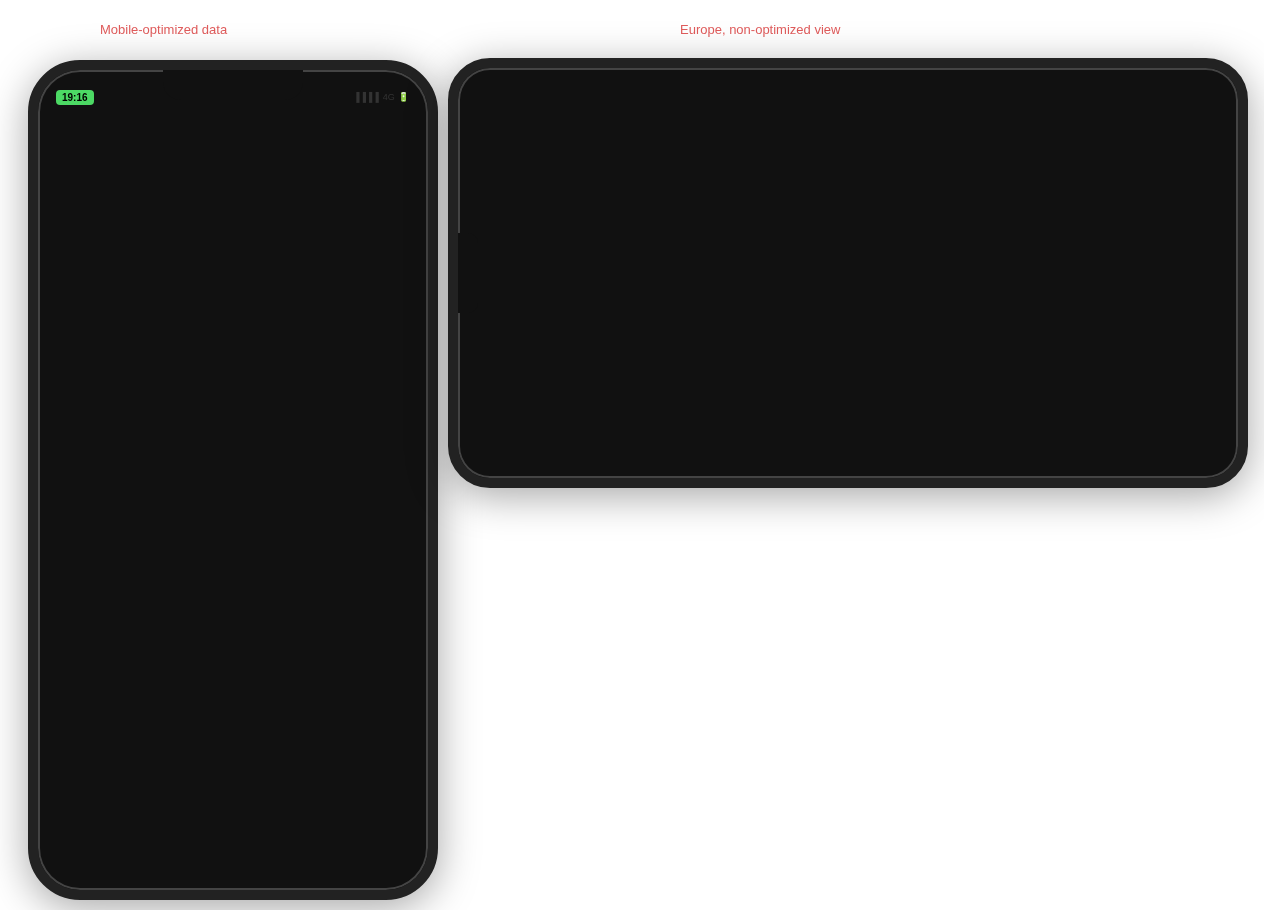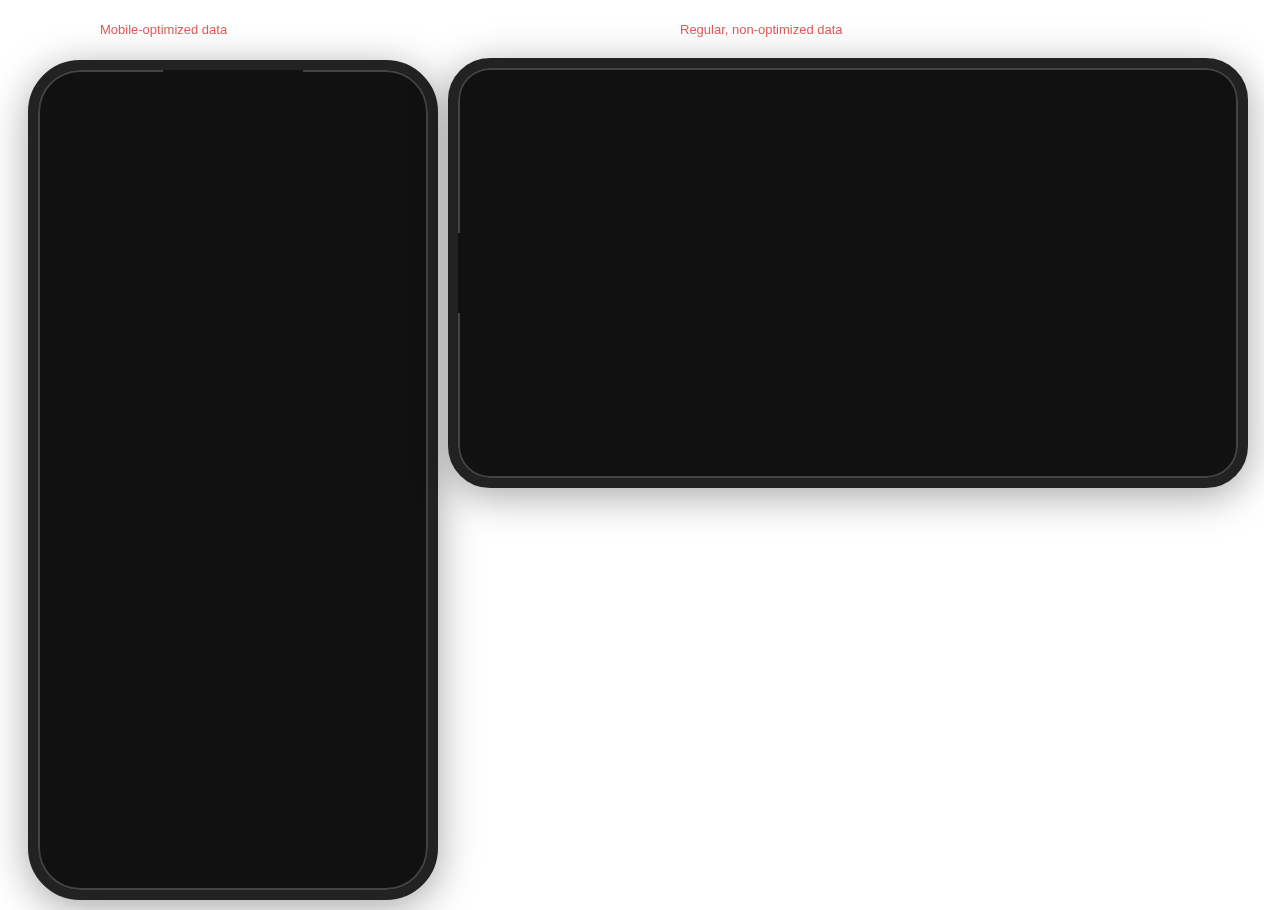--- a/index.html
+++ b/index.html
@@ -390,27 +390,35 @@
       font-size: 7px;
       color: #3a4dc4;
       text-align: right;
       margin-top: 3px;
     }
   </style>
 </head>
 <body>
 
 <div class="view-label label-mobile">Mobile-optimized data</div>
-<div class="view-label label-regular">Regular, non-optimized data</div>
+<div class="view-label label-regular">Europe, non-optimized view</div>
 
 <div class="phone-mobile">
   <div class="phone-frame-mobile"></div>
   <div class="phone-screen-mobile">
     <div class="notch"></div>
 
+    <div class="status-bar">
+      <span class="status-time">19:16</span>
+      <div class="status-icons">
+        <span>▐▐▐▐</span>
+        <span>4G</span>
+        <span>🔋</span>
+      </div>
+    </div>
 
     <div class="mobile-header">
       <span class="mobile-back">‹</span>
       <div class="mobile-title-block">
         <div class="mobile-title">Adventure Works-opti...</div>
         <div class="mobile-subtitle">Sales Overview (1 of 4)</div>
       </div>
       <div class="mobile-header-icons">
         <span>⤢</span>
         <span>···</span>

